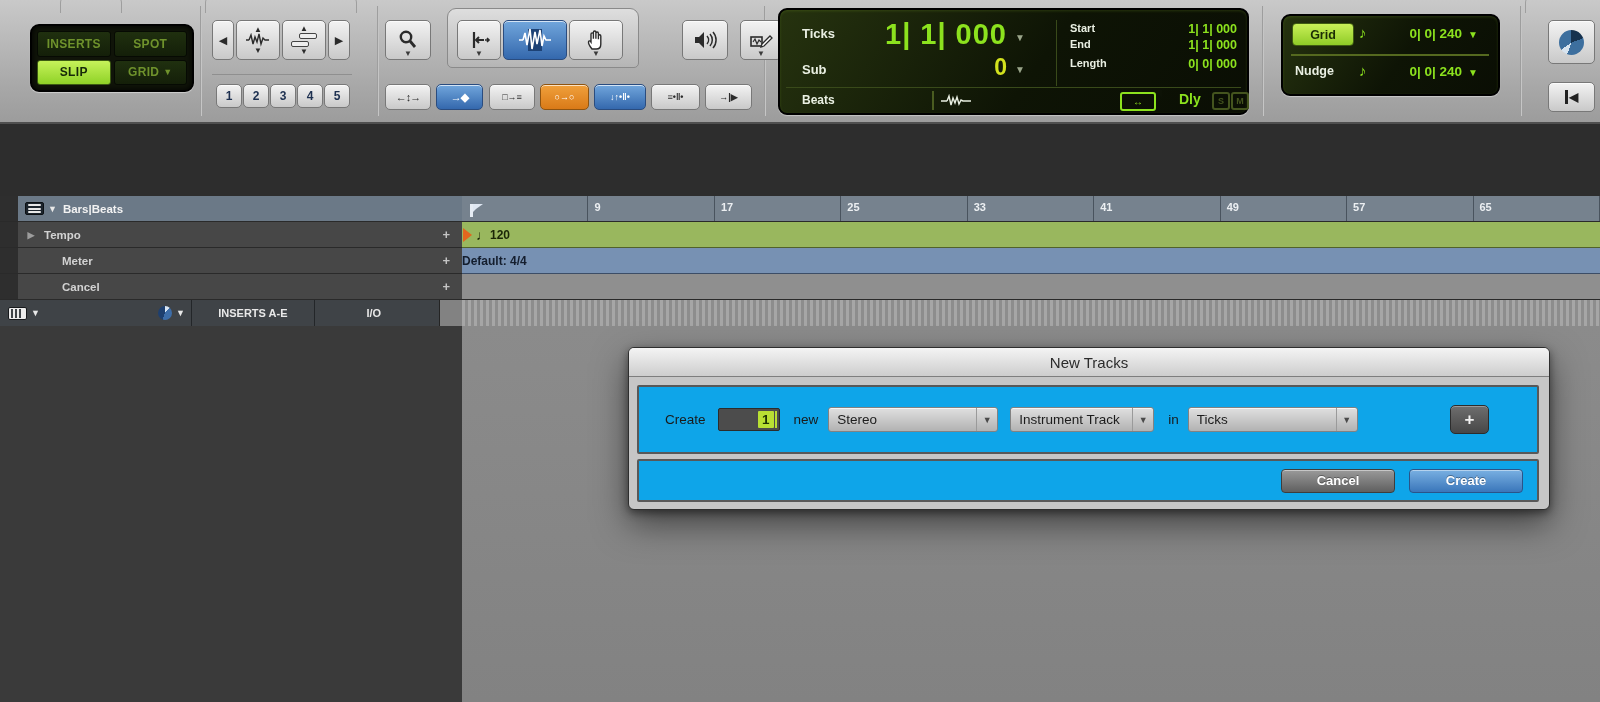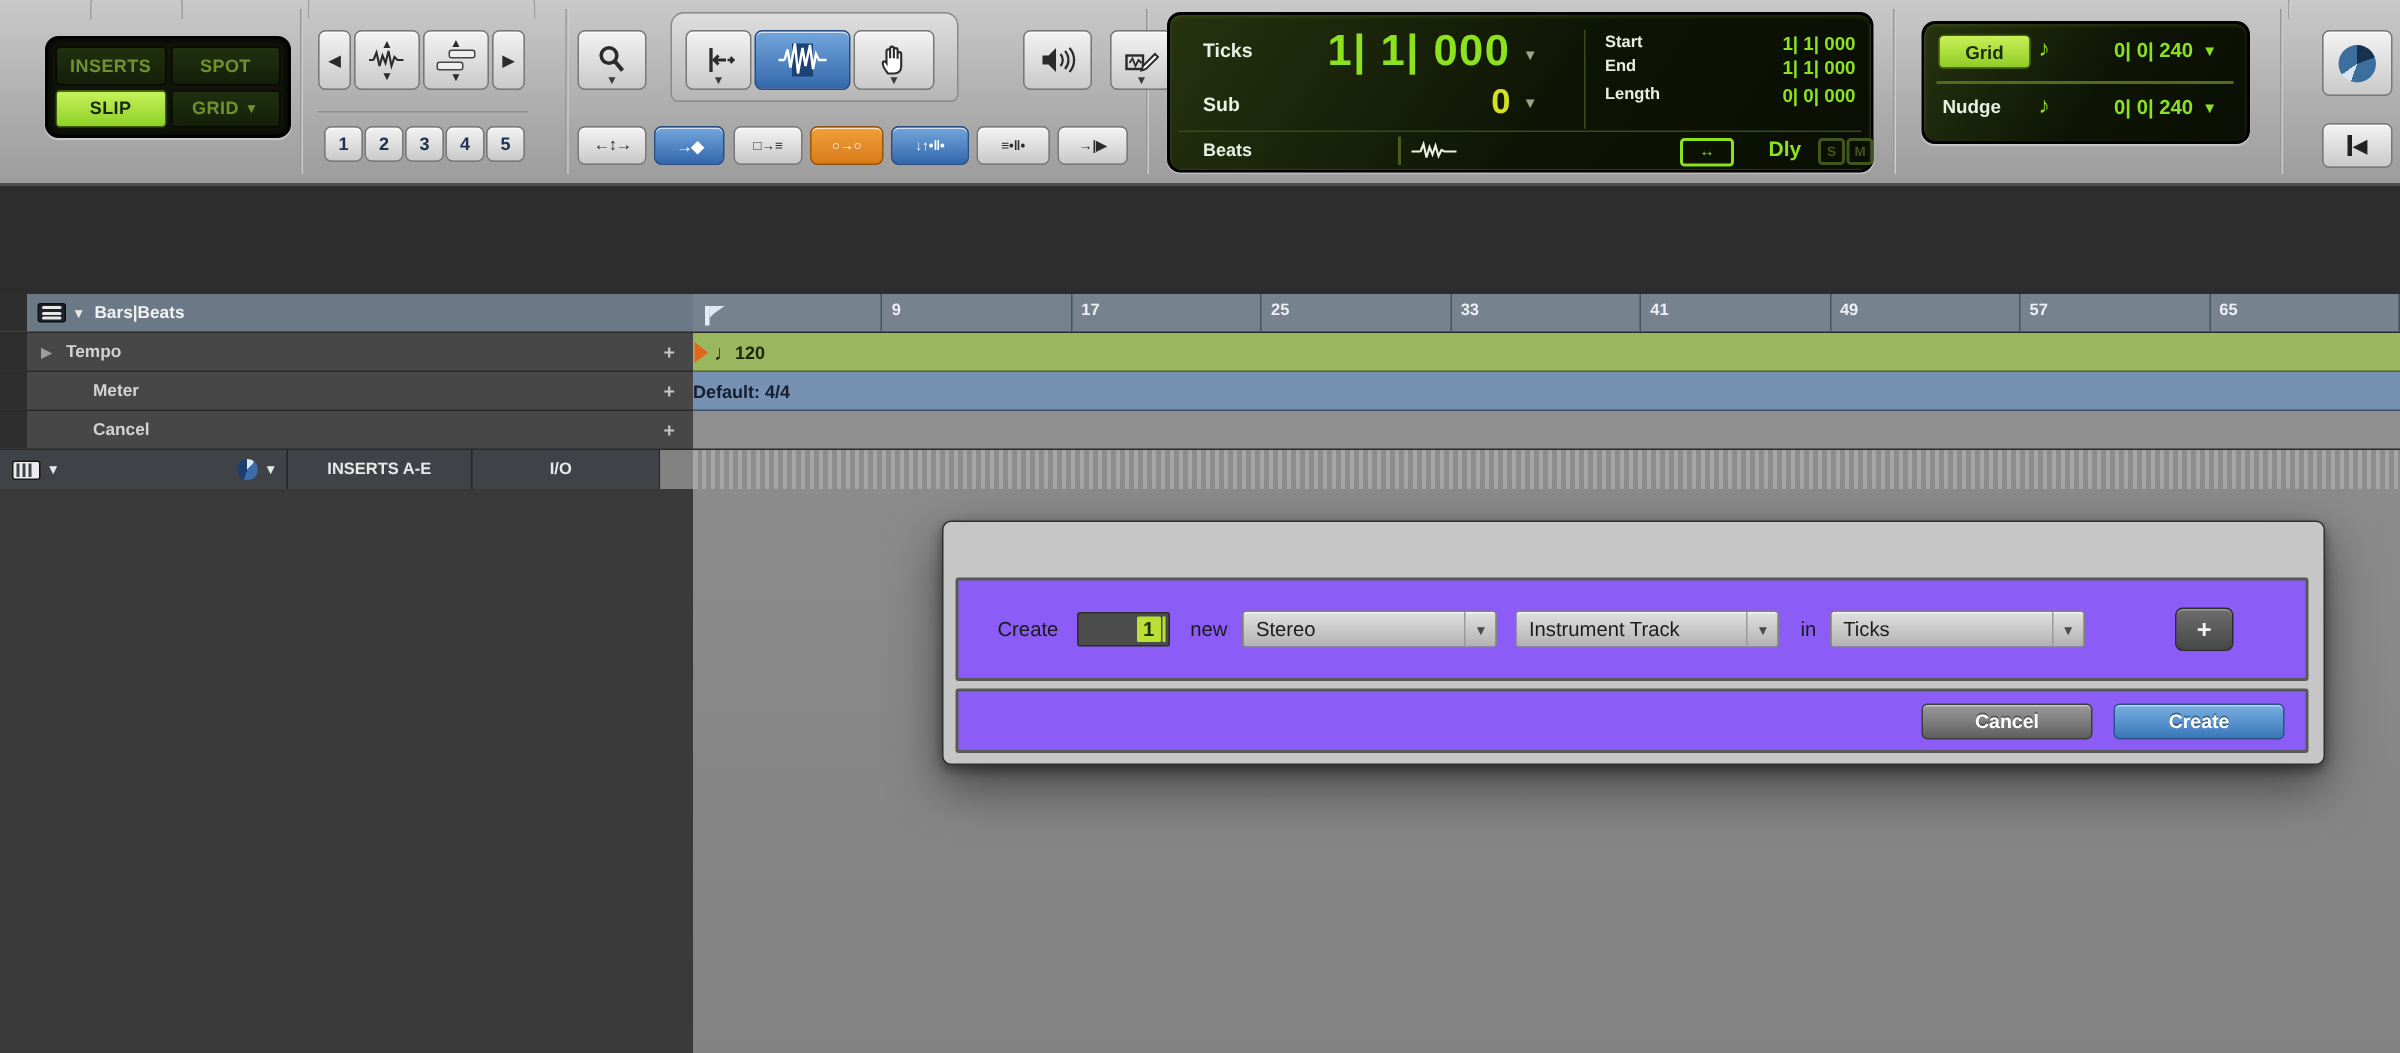--- a/index.html
+++ b/index.html
@@ -144,37 +144,37 @@
   #sidebar{left:0;top:326px;width:462px;height:376px;background:#3a3a3a;border-right:1px solid #2a2a2a;}
   #canvas{left:462px;top:326px;width:1138px;height:376px;background:linear-gradient(#8b8b8b,#828282);}
 
   
   #dialog{left:628px;top:347px;width:920px;height:161px;background:#c6c6c6;
     border:1px solid #2e2e2e;border-radius:6px;
     box-shadow:0 14px 34px rgba(0,0,0,.5),0 3px 8px rgba(0,0,0,.45);}
   #dlg-title{left:0;top:0;width:100%;height:28px;border-radius:5px 5px 0 0;
     background:linear-gradient(#f4f4f4,#cdcdcd);border-bottom:1px solid #7e7e7e;
     display:flex;align-items:center;justify-content:center;font-size:15px;color:#2c2c2c;font-weight:500;}
-  .dlg-box{left:8px;width:902px;background:#8b5cf6;border:2px solid #585858;border-radius:2px;
+  .dlg-box{left:8px;width:902px;background:#0ea5e9;border:2px solid #585858;border-radius:2px;
     display:flex;align-items:center;box-sizing:border-box;}
   #dlg-row{top:37px;height:69px;padding-left:26px;}
   #dlg-footer{top:111px;height:43px;justify-content:flex-end;padding-right:14px;gap:14px;}
   .dlg-text{font-size:13.5px;color:#1a1a1a;}
   #count-field{width:62px;height:23px;background:#4c4c4c;border:1px solid #2c2c2c;border-radius:2px;
     margin:0 14px 0 12px;display:flex;align-items:center;justify-content:flex-end;padding-right:2px;box-sizing:border-box;}
   #count-val{background:#b9e033;color:#1e3203;font-size:13.5px;font-weight:bold;padding:1px 4px;border-radius:1px;}
   #count-caret{width:2px;height:17px;background:#b9e033;margin-left:1px;}
   .dropdown{height:25px;background:linear-gradient(#e0e0e0,#b2b2b2);border:1px solid #828282;border-radius:3px;
     display:flex;align-items:center;box-sizing:border-box;
     box-shadow:inset 0 1px 0 rgba(255,255,255,.7);color:#1c1c1c;font-size:13.5px;}
   .dropdown .dtext{padding-left:8px;flex:1;white-space:nowrap;overflow:hidden;}
   .dropdown .darr{width:20px;align-self:stretch;display:flex;align-items:center;justify-content:center;
     border-left:1px solid #9a9a9a;color:#4a4a4a;font-size:9px;}
   #dd-width{width:170px;margin:0 12px 0 10px;}
-  #dd-type{width:176px;margin-right:14px;}
+  #dd-type{width:144px;margin-right:14px;}
   #dd-timebase{width:170px;margin-left:9px;}
   #add-row-btn{width:37px;height:27px;margin-left:auto;margin-right:48px;
     background:linear-gradient(#6e6e6e,#474747);border:1px solid #2c2c2c;border-radius:5px;
     color:#f2f2f2;font-size:17px;font-weight:bold;display:flex;align-items:center;justify-content:center;
     box-shadow:inset 0 1px 0 rgba(255,255,255,.3);}
   .dlg-btn{width:114px;height:24px;border-radius:4px;display:flex;align-items:center;justify-content:center;
     font-size:13px;font-weight:bold;color:#fff;text-shadow:0 -1px 0 rgba(0,0,0,.35);
     box-shadow:inset 0 1px 0 rgba(255,255,255,.45);box-sizing:border-box;}
   #cancel-btn{background:linear-gradient(#9a9a9a,#5f5f5f);border:1px solid #3d3d3d;}
   #create-btn{background:linear-gradient(#79b0e2,#3a76ba);border:1px solid #2a5489;}
@@ -409,20 +409,23 @@
     <span class="hdr-sec" id="hdr-io">I/O</span>
     <span id="hdr-thumb"></span>
   </div>
   <div id="canvas-strip" class="abs"></div>
 </div>
 
 <div id="sidebar" class="abs"></div>
 <div id="canvas" class="abs"></div>
 
 <div id="dialog" class="abs">
+  <div id="dlg-title" class="abs">
+    <span>New Tracks</span>
+  </div>
   <div id="dlg-row" class="abs dlg-box">
     <span class="dlg-text">Create</span>
     <span id="count-field">
       <span id="count-val">1</span>
       <span id="count-caret"></span>
     </span>
     <span class="dlg-text">new</span>
     <span id="dd-width" class="dropdown">
       <span class="dtext">Stereo</span>
       <span class="darr">▼</span>

